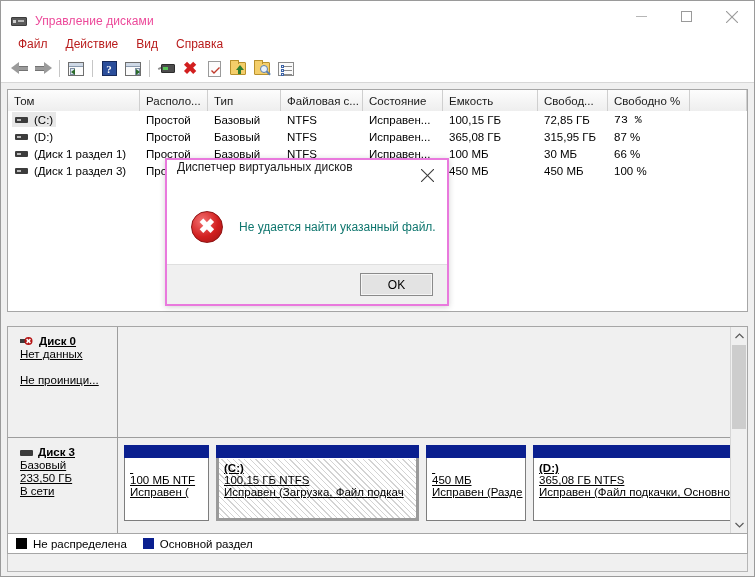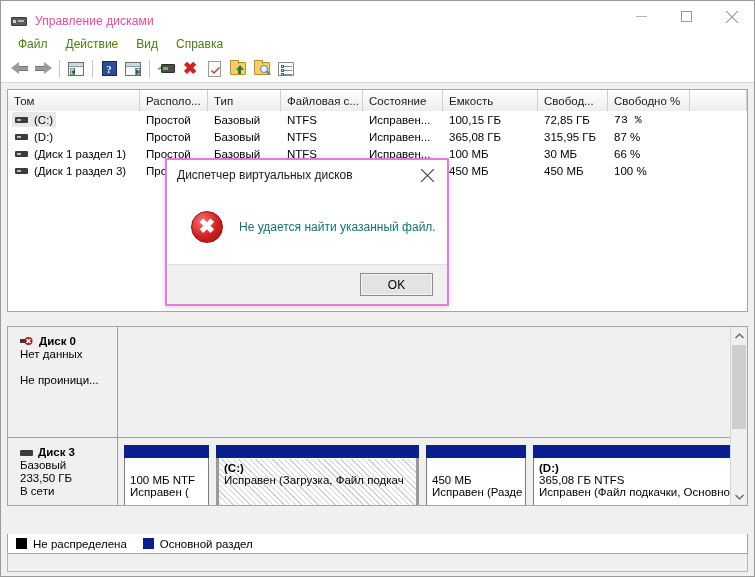--- a/index.html
+++ b/index.html
@@ -53,21 +53,21 @@
   }
   .winbtn svg { display: block; }
 
   
   .menubar {
     position: absolute; left: 0; top: 32px; width: 753px; height: 22px;
     background: #ffffff; display: flex; align-items: center;
     padding-left: 8px;
   }
   .menu-item {
-    font-size: 12px; color: #4d7c0f; padding: 2px 9px;
+    font-size: 12px; color: #b91c1c; padding: 2px 9px;
   }
 
   
   .toolbar {
     position: absolute; left: 0; top: 54px; width: 753px; height: 28px;
     background: #ffffff; display: flex; align-items: center;
     padding-left: 6px; gap: 0px;
     border-bottom: 1px solid #d7d7d7;
   }
   .tb-btn {
@@ -219,22 +219,22 @@
   }
 
   
   .splitter {
     position: absolute; left: 6px; top: 313px; width: 741px; height: 12px;
     background: #f0f0f0;
   }
 
   
   .disk-wrap {
-    position: absolute; left: 6px; top: 325px; width: 741px; height: 180px;
-    background: #14532d; border: 1px solid #a6a6a6; overflow: hidden;
+    position: absolute; left: 6px; top: 325px; width: 741px; height: 208px;
+    background: #14532d; border: 1px solid #a6a6a6; overflow: hidden; text-decoration: underline;
   }
   .disk-row {
     display: flex; position: relative; background: #ffffff;
   }
   .disk-info {
     width: 110px; flex: none; background: #f0f0f0; border-right: 1px solid #9d9d9d;
     padding: 8px 0 0 12px; font-size: 11.5px; color: #000;
   }
   .disk-info .dtitle { font-weight: bold; display: flex; align-items: center; }
   .disk-info .dline { margin-top: 1px; }
@@ -305,21 +305,21 @@
     background: #f0f0f0; border: 1px solid #b6b6b6; border-top: none;
   }
 
   
   .dlg {
     position: absolute; left: 164px; top: 157px; width: 284px; height: 148px;
     background: #ffffff; border: 2px solid #e979dd;
     box-shadow: 0 1px 6px rgba(0,0,0,0.18);
   }
   .dlg-title {
-    height: 30px; display: flex; align-items: center; padding-left: 10px;
+    height: 30px; display: flex; align-items: flex-start; padding-left: 10px;
     font-size: 12px; color: #1a1a1a; background: #ffffff;
   }
   .dlg-close {
     position: absolute; right: 0; top: 0; width: 40px; height: 30px;
     display: flex; align-items: center; justify-content: center; color: #333;
   }
   .dlg-body {
     height: 74px; background: #ffffff; display: flex; align-items: center;
     padding-left: 24px;
   }
@@ -574,20 +574,21 @@
               <div class="inner">
                 <div class="l1">&nbsp;</div>
                 <div class="">100 МБ NTF</div>
                 <div class="">Исправен (</div>
               </div>
             </div>
             <div class="part hatched selected" style="width: 203px; height: 76px;">
               <div class="cap"></div>
               <div class="inner">
                 <div class="l1">(C:)</div>
+                <div class="">100,15 ГБ NTFS</div>
                 <div class="">Исправен (Загрузка, Файл подкач</div>
               </div>
             </div>
             <div class="part" style="width: 100px; height: 76px;">
               <div class="cap"></div>
               <div class="inner">
                 <div class="l1">&nbsp;</div>
                 <div class="">450 МБ</div>
                 <div class="">Исправен (Разде</div>
               </div>

